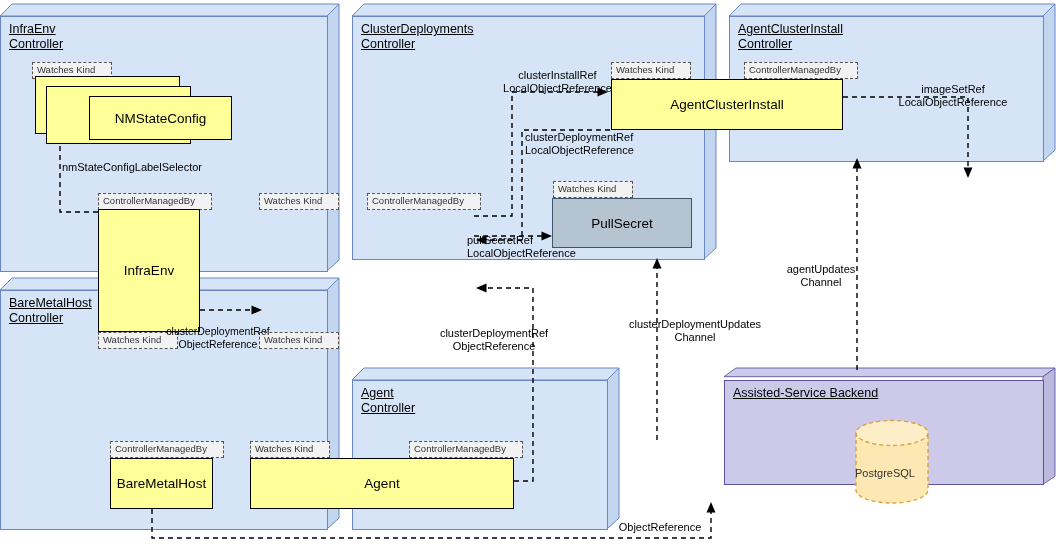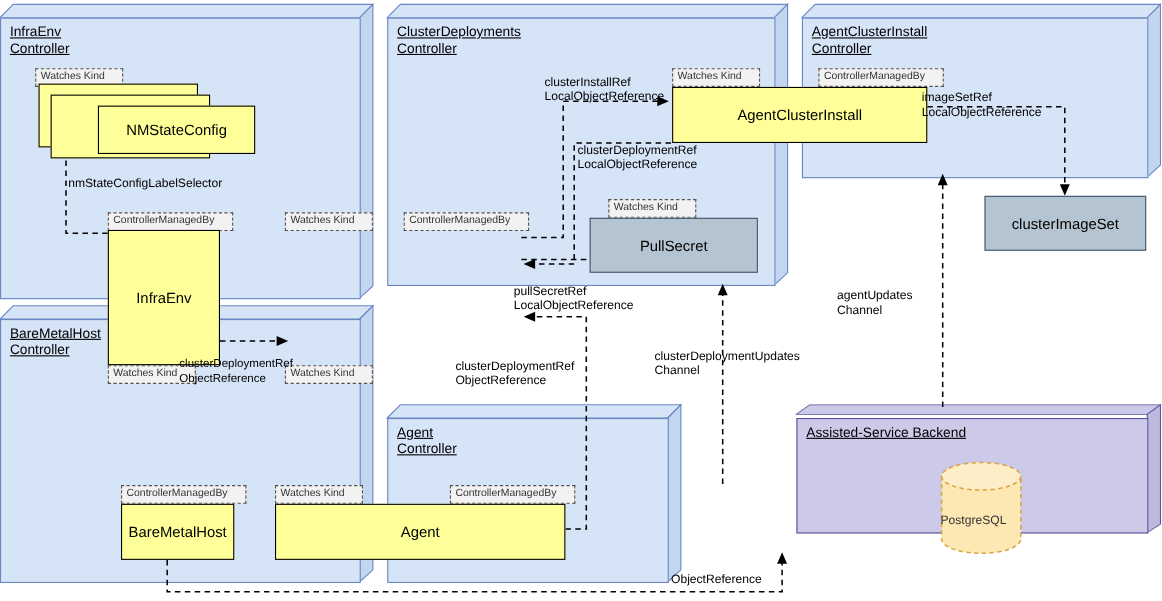--- a/index.html
+++ b/index.html
@@ -24,21 +24,21 @@
   .ebox.gray{background:#b4c5d1;border:1px solid #41566b;}
 
   
   .stackcopy{position:absolute;box-sizing:border-box;background:#ffff99;border:1px solid #000;}
 
   
   .tag{position:absolute;box-sizing:border-box;border:1px dashed #555;background:#f2f2f2;
     font-size:9.5px;color:#333;padding:1px 16px 2px 4px;white-space:nowrap;line-height:12px;}
 
   
-  .elabel{position:absolute;font-size:11px;color:#000;line-height:13px;white-space:pre-line;}
+  .elabel{position:absolute;font-size:11px;color:#000;line-height:13px;white-space:pre-line;text-align:center;}
   .elabel.left{text-align:left;}
 
   
   #wires{position:absolute;left:0;top:0;width:1056px;height:546px;overflow:visible;}
   #wires path,#wires line{fill:none;stroke:#000;stroke-width:1.4;stroke-dasharray:5 4;}
   #wires polygon{fill:#000;stroke:none;}
 </style>
 </head>
 <body>
 
@@ -147,23 +147,22 @@
 
   <div class="stackcopy" style="left:35px;top:76px;width:145px;height:58px;"></div>
   <div class="stackcopy" style="left:46px;top:86px;width:145px;height:58px;"></div>
   <div class="ebox" style="left:57px;top:96px;width:143px;height:44px;margin-left:32px;">NMStateConfig</div>
 
   <div class="ebox" style="left:98px;top:209px;width:102px;height:123px;">InfraEnv</div>
 
 
   <div class="ebox" style="left:611px;top:79px;width:232px;height:51px;">AgentClusterInstall</div>
 
-  <div class="ebox gray" style="left:536px;top:198px;width:153px;height:50px;">PullSecret</div>
-
-  <div class="ebox gray" style="left:895px;top:178px;width:147px;height:50px;">clusterImageSet</div>
+  <div class="ebox gray" style="left:552px;top:198px;width:140px;height:50px;">PullSecret</div>
+
 
   <div class="ebox" style="left:110px;top:458px;width:103px;height:51px;">BareMetalHost</div>
 
   <div class="ebox" style="left:250px;top:458px;width:264px;height:51px;">Agent</div>
 
 
   <div style="position:absolute;left:855px;top:420px;width:74px;height:83px;">
     <svg viewBox="0 0 74 83" style="position:absolute;left:0;top:0;width:74px;height:83px;overflow:visible;">
       <path d="M1,13 L1,70 A36,13 0 0 0 73,70 L73,13 Z" fill="#fde8b4" stroke="#d9a441" stroke-width="1.4" stroke-dasharray="4 3"></path>
       <ellipse cx="37" cy="13" rx="36" ry="12.5" fill="#fdeec8" stroke="#d9a441" stroke-width="1.4" stroke-dasharray="4 3"></ellipse>
@@ -172,21 +171,21 @@
   </div>
 
   <div class="elabel left" style="left:62px;top:161px;width:200px;">nmStateConfigLabelSelector</div>
 
   <div class="elabel" style="left:495px;top:69px;width:125px;">clusterInstallRef
 LocalObjectReference</div>
 
   <div class="elabel left" style="left:525px;top:131px;width:180px;">clusterDeploymentRef
 LocalObjectReference</div>
 
-  <div class="elabel left" style="left:467px;top:234px;width:160px;margin-top:25px;">pullSecretRef
+  <div class="elabel left" style="left:467px;top:234px;width:160px;">pullSecretRef
 LocalObjectReference</div>
 
   <div class="elabel" style="left:838px;top:83px;width:230px;">imageSetRef
 LocalObjectReference</div>
 
   <div class="elabel" style="left:163px;top:325px;width:110px;font-size:10.5px;">clusterDeploymentRef
 ObjectReference</div>
 
   <div class="elabel" style="left:414px;top:327px;width:160px;">clusterDeploymentRef
 ObjectReference</div>

